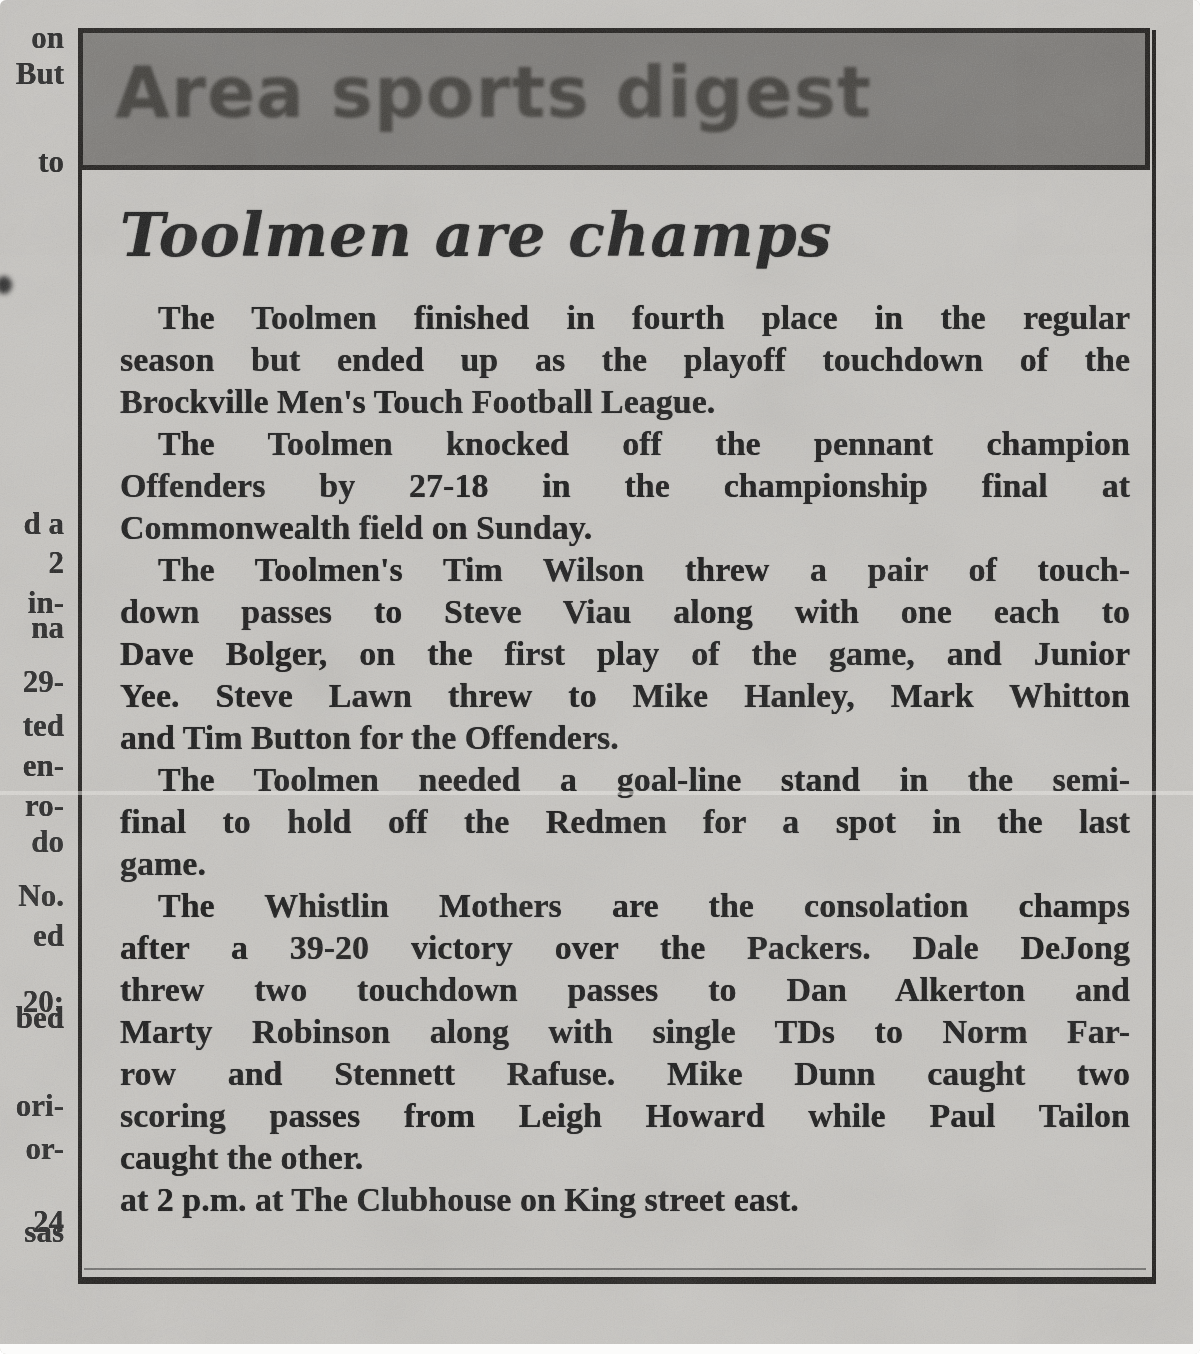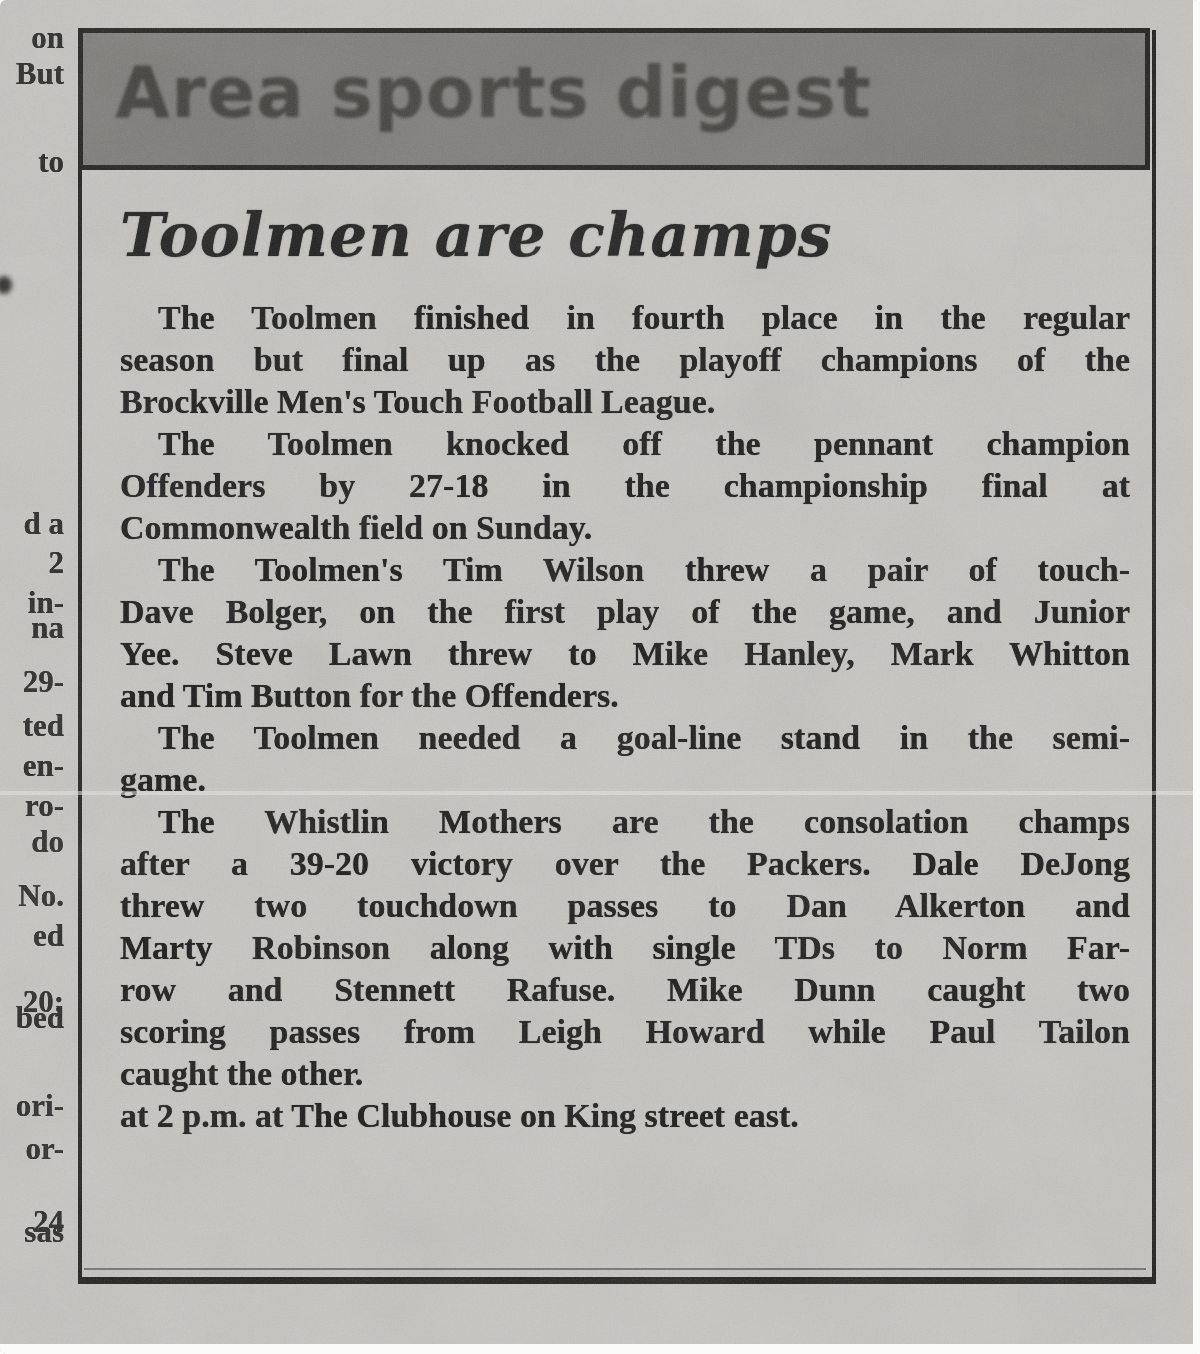--- a/index.html
+++ b/index.html
@@ -127,30 +127,32 @@
   <div class="article-box"></div>
 
   <div class="banner" style="background: rgb(125, 123, 120);">
     <div class="banner-title" style="color: rgb(64, 62, 58);">Area sports digest</div>
   </div>
 
   <div class="headline">Toolmen are champs</div>
 
   <div class="body-text">
       <div class="line para-start">The Toolmen finished in fourth place in the regular</div>
-      <div class="line">season but final up as the playoff champions of the</div>
+      <div class="line">season but ended up as the playoff touchdown of the</div>
       <div class="line para-end">Brockville Men's Touch Football League.</div>
       <div class="line para-start">The Toolmen knocked off the pennant champion</div>
       <div class="line">Offenders by 27-18 in the championship final at</div>
       <div class="line para-end">Commonwealth field on Sunday.</div>
       <div class="line para-start">The Toolmen's Tim Wilson threw a pair of touch-</div>
+      <div class="line">down passes to Steve Viau along with one each to</div>
       <div class="line">Dave Bolger, on the first play of the game, and Junior</div>
       <div class="line">Yee. Steve Lawn threw to Mike Hanley, Mark Whitton</div>
       <div class="line para-end">and Tim Button for the Offenders.</div>
       <div class="line para-start">The Toolmen needed a goal-line stand in the semi-</div>
+      <div class="line">final to hold off the Redmen for a spot in the last</div>
       <div class="line para-end">game.</div>
       <div class="line para-start">The Whistlin Mothers are the consolation champs</div>
       <div class="line">after a 39-20 victory over the Packers. Dale DeJong</div>
       <div class="line">threw two touchdown passes to Dan Alkerton and</div>
       <div class="line">Marty Robinson along with single TDs to Norm Far-</div>
       <div class="line">row and Stennett Rafuse. Mike Dunn caught two</div>
       <div class="line">scoring passes from Leigh Howard while Paul Tailon</div>
       <div class="line para-end">caught the other.</div>
       <div class="line para-end">at 2 p.m. at The Clubhouse on King street east.</div>
     </div>

